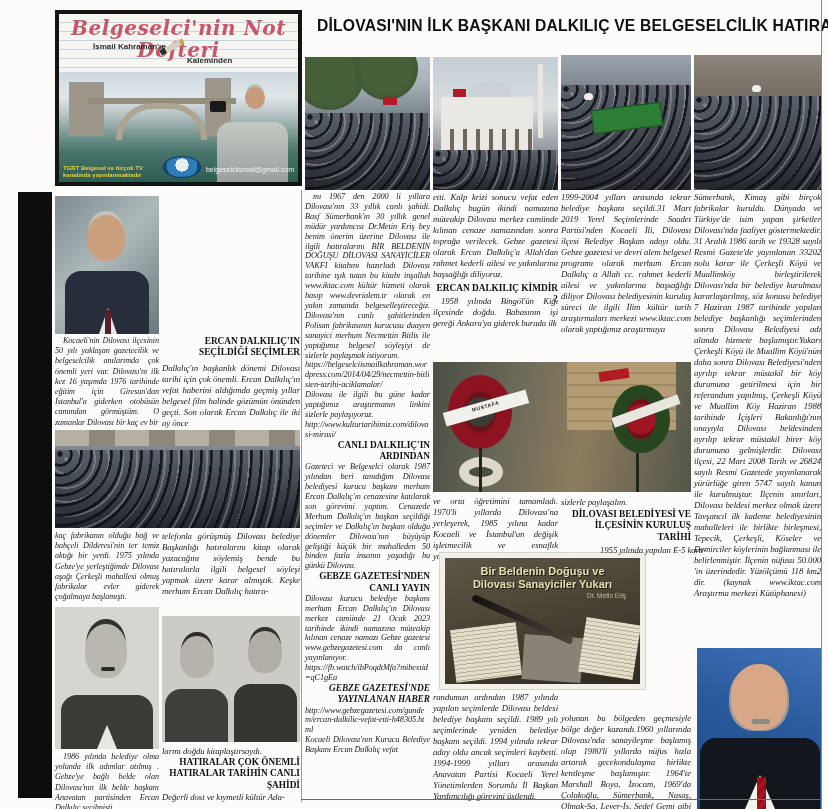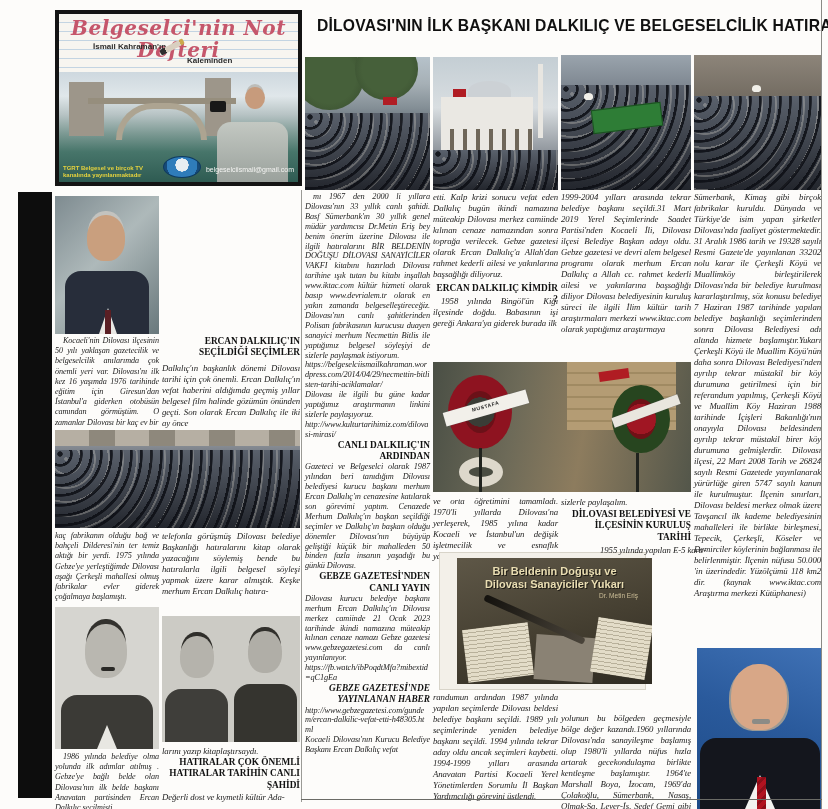--- a/index.html
+++ b/index.html
@@ -70,21 +70,21 @@
   
   .w-wall{position:absolute;right:6%;top:0;width:42%;height:52%;
      background:repeating-linear-gradient(180deg,#b49c74 0 10px,#a08a62 10px 12px);}
   .wreath{position:absolute;border-radius:50%;box-sizing:border-box;}
   .ribbon{position:absolute;background:#f2f0ea;color:#1d1d1d;font:bold 5px/7px "Liberation Sans",sans-serif;
      text-align:center;letter-spacing:.6px;box-shadow:0 0 1px #555;}
   .stand{position:absolute;width:3px;background:#20231e;}
   
   .book{position:absolute;left:440px;top:553px;width:205px;height:136px;background:#f3f0e9;
      box-shadow:0 0 0 1px #d8d4c9;padding:5px;box-sizing:border-box;}
-  .book-in{position:relative;width:100%;height:100%;background:linear-gradient(165deg,#5e5747 0%,#453f31 55%,#2f2b22 100%);overflow:hidden;margin-left:12px;}
+  .book-in{position:relative;width:100%;height:100%;background:linear-gradient(165deg,#5e5747 0%,#453f31 55%,#2f2b22 100%);overflow:hidden;}
   .bk-t{position:relative;margin-top:7px;text-align:center;font:bold 11px/13px "Liberation Sans",sans-serif;color:#e9ddb2;text-shadow:1px 1px 0 #1e1b14;}
   .bk-a{position:relative;text-align:right;padding-right:14px;font:6.5px/9px "Liberation Sans",sans-serif;color:#cdbf98;}
   .clip{position:absolute;background:repeating-linear-gradient(180deg,#e3dcc8 0 3px,#b8b09a 3px 4px);}
   .bk-pen{position:absolute;left:12%;top:46%;width:56%;height:7px;background:linear-gradient(90deg,#14120e,#4a443a);transform:rotate(24deg);border-radius:3px;}
 </style>
 </head>
 <body>
 
 <div id="paper">
 
@@ -170,21 +170,21 @@
   <div class="txt" style="left:162px;top:531px;width:138px;">telefonla görüşmüş Dilovası belediye Başkanlığı hatıralarını kitap olarak yazacağını söylemiş bende bu hatıralarla ilgili belgesel söyleşi yapmak üzere karar almıştık. Keşke merhum Ercan Dalkılıç hatıra-</div>
   <div class="txt" style="left:162px;top:363px;width:138px;">Dalkılıç'ın başkanlık dönemi Dilovası tarihi için çok önemli. Ercan Dalkılıç'ın vefat haberini aldığımda geçmiş yıllar belgesel film halinde gözümün önünden geçti. Son olarak Ercan Dalkılıç ile iki ay önce</div>
 
   <div class="ph" style="left:162px;top:616px;width:138px;height:126px;background:#cccbc5;">
     <div class="suit" style="left:2%;width:46%;height:42%;background:#3f3e3a;"></div>
     <div class="head" style="left:13%;top:16%;width:34px;height:42px;background:#b5b3ac;box-shadow:0 -5px 0 -1px #2f2e2a;"></div>
     <div class="suit" style="right:2%;width:46%;height:46%;background:#35342f;"></div>
     <div class="head" style="right:13%;top:12%;width:34px;height:42px;background:#b0aea7;box-shadow:0 -5px 0 -1px #31302c;"></div>
   </div>
 
-  <div class="txt single" style="left:162px;top:746px;width:138px;">larını yazıp kitaplaştırsaydı.</div>
+  <div class="txt single" style="left:162px;top:746px;width:138px;">larını doğdu kitaplaştırsaydı.</div>
   <div class="hdr" style="left:162px;top:757px;width:138px;">HATIRALAR ÇOK ÖNEMLİ HATIRALAR TARİHİN CANLI ŞAHİDİ</div>
   <div class="txt" style="left:162px;top:792px;width:138px;">Değerli dost ve kıymetli kültür Ada-</div>
 
   <div class="abs" style="left:305px;top:192px;width:125px;">
     <div class="txt txtC ind" style="position:static;">mı 1967 den 2000 li yıllara Dilovası'nın 33 yıllık canlı şahidi. Basf Sümerbank'ın 30 yıllık genel müdür yardımcısı Dr.Metin Eriş bey benim önerim üzerine Dilovası ile ilgili hatıralarını BİR BELDENİN DOĞUŞU DİLOVASI SANAYİCİLER VAKFI kitabını hazırladı Dilovası tarihine ışık tutan bu kitabı inşallah www.iktac.com kültür hizmeti olarak basıp www.devrialem.tr olarak en yakın zamanda belgeselleştireceğiz. Dilovası'nın canlı şahitlerinden Polisan fabrikasının kurucusu duayen sanayici merhum Necmettin Bitlis ile yaptığımız belgesel söyleşiyi de sizlerle paylaşmak istiyorum.</div>
     <div class="txt txtC lnk single" style="position:static;">https://belgeselciismailkahraman.wordpress.com/2014/04/29/necmettin-bitlisten-tarihi-aciklamalar/</div>
     <div class="txt txtC" style="position:static;">Dilovası ile ilgili bu güne kadar yaptığımız araştırmanın linkini sizlerle paylaşıyoruz.</div>
     <div class="txt txtC lnk single" style="position:static;">http://www.kulturtarihimiz.com/dilovasi-mirasi/</div>
     <div class="hdr" style="position:static;">CANLI DALKILIÇ'IN ARDINDAN</div>
     <div class="txt txtC" style="position:static;">Gazeteci ve Belgeselci olarak 1987 yılından beri tanıdığım Dilovası belediyesi kurucu başkanı merhum Ercan Dalkılıç'ın cenazesine katılarak son görevimi yaptım. Cenazede Merhum Dalkılıç'ın başkan seçildiği seçimler ve Dalkılıç'ın başkan olduğu dönemler Dilovası'nın büyüyüp geliştiği küçük bir mahalleden 50 binden fazla insanın yaşadığı bu günkü Dilovası.</div>

